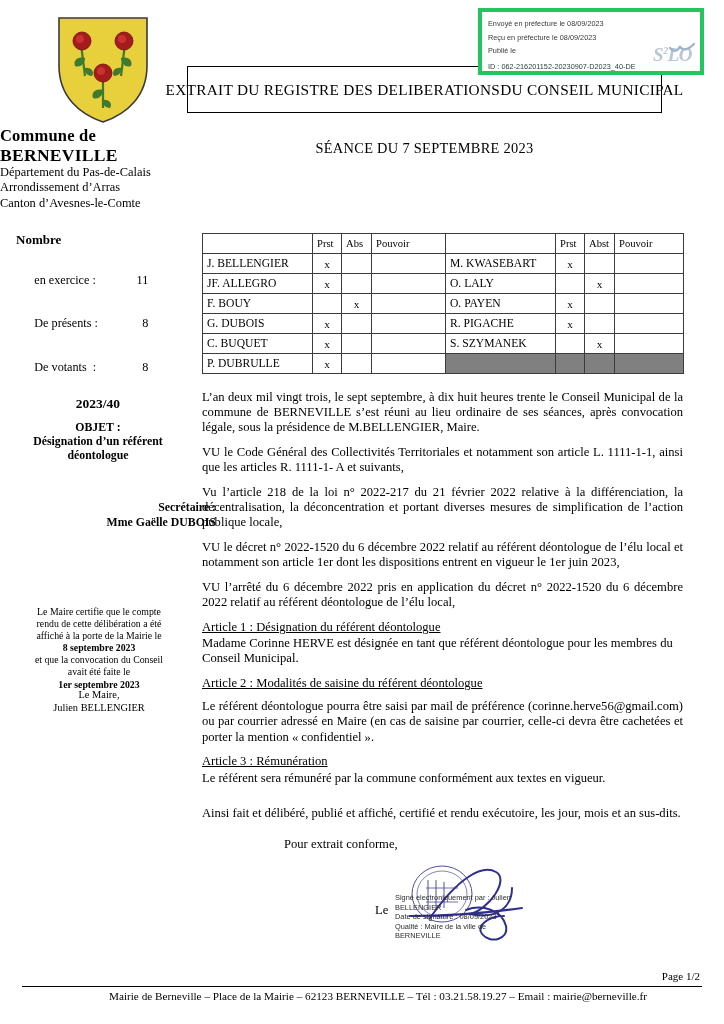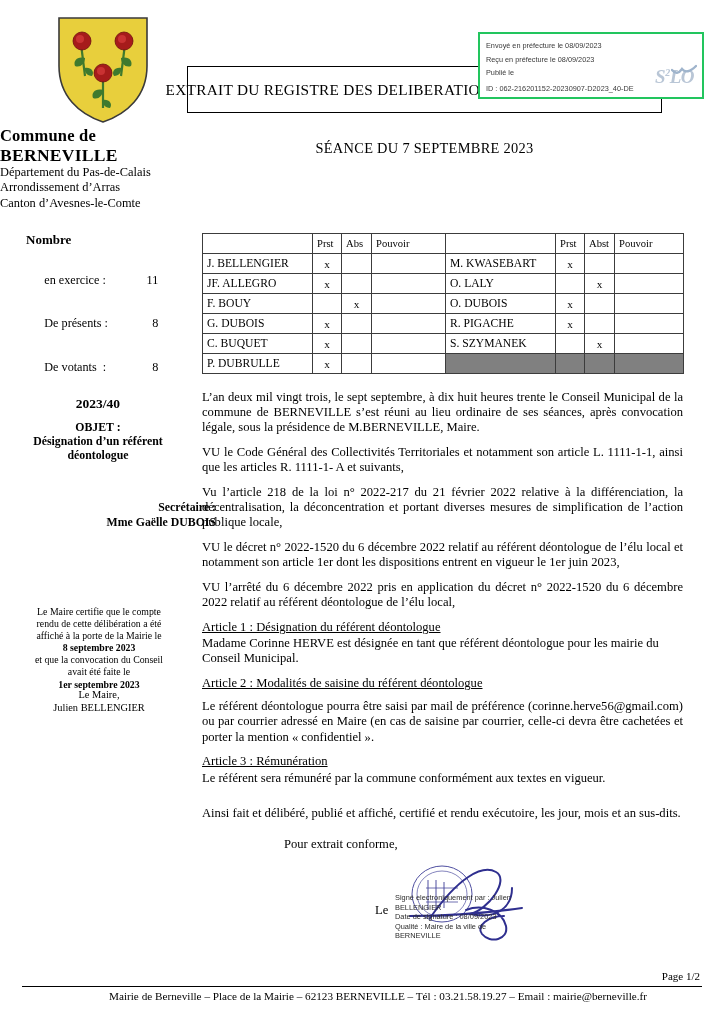--- a/index.html
+++ b/index.html
@@ -19,26 +19,25 @@
     background: #ffffff;
   }
 
   
   .prefecture-box {
     position: absolute;
     left: 478px;
     top: 8px;
     width: 226px;
     height: 67px;
-    border: 2px solid #22c55e;
+    border: 4px solid #22c55e;
     background: #ffffff;
     box-sizing: border-box;
     padding: 5px 6px 0 6px;
     z-index: 40;
-    margin-top: 24px;
   }
   .prefecture-line {
     font-family: "Liberation Sans", sans-serif;
     font-size: 7.3px;
     line-height: 13.5px;
     color: #3a3a3a;
     white-space: nowrap;
   }
   .prefecture-id {
     font-family: "Liberation Sans", sans-serif;
@@ -99,21 +98,21 @@
     line-height: 20px;
     letter-spacing: 0.3px;
   }
   .geo-line {
     font-size: 12.4px;
     line-height: 15.4px;
   }
 
   .nombre-block {
     position: absolute;
-    left: 14px;
+    left: 4px;
     top: 232px;
     width: 196px;
     padding-left: 12px;
     box-sizing: border-box;
     text-align: left;
   }
   .nombre-title {
     font-size: 13px;
     font-weight: bold;
     margin-bottom: 10px;
@@ -446,21 +445,21 @@
         <td>O. LALY</td>
         <td class="mark"></td>
         <td class="mark">x</td>
         <td></td>
       </tr>
       <tr>
         <td>F. BOUY</td>
         <td class="mark"></td>
         <td class="mark">x</td>
         <td></td>
-        <td>O. DUBOIS</td>
+        <td>O. PAYEN</td>
         <td class="mark">x</td>
         <td class="mark"></td>
         <td></td>
       </tr>
       <tr>
         <td>G. DUBOIS</td>
         <td class="mark">x</td>
         <td class="mark"></td>
         <td></td>
         <td>R. PIGACHE</td>
@@ -485,27 +484,27 @@
         <td></td>
         <td class="filled"></td>
         <td class="filled"></td>
         <td class="filled"></td>
         <td class="filled"></td>
       </tr>
     </tbody>
   </table>
 
   <div class="body-col">
-    <p class="para">L’an deux mil vingt trois, le sept septembre, à dix huit heures trente le Conseil Municipal de la commune de BERNEVILLE s’est réuni au lieu ordinaire de ses séances, après convocation légale, sous la présidence de M.BERNEVILLE, Maire.</p>
+    <p class="para">L’an deux mil vingt trois, le sept septembre, à dix huit heures trente le Conseil Municipal de la commune de BERNEVILLE s’est réuni au lieu ordinaire de ses séances, après convocation légale, sous la présidence de M.BELLENGIER, Maire.</p>
     <p class="para">VU le Code Général des Collectivités Territoriales et notamment son article L. 1111-1-1, ainsi que les articles R. 1111-1- A et suivants,</p>
     <p class="para">Vu l’article 218 de la loi n° 2022-217 du 21 février 2022 relative à la différenciation, la décentralisation, la déconcentration et portant diverses mesures de simplification de l’action publique locale,</p>
     <p class="para">VU le décret n° 2022-1520 du 6 décembre 2022 relatif au référent déontologue de l’élu local et notamment son article 1er dont les dispositions entrent en vigueur le 1er juin 2023,</p>
     <p class="para">VU l’arrêté du 6 décembre 2022 pris en application du décret n° 2022-1520 du 6 décembre 2022 relatif au référent déontologue de l’élu local,</p>
     <p class="para article nogap">Article 1 : Désignation du référent déontologue</p>
-    <p class="para nojust">Madame Corinne HERVE est désignée en tant que référent déontologue pour les mairie du Conseil Municipal.</p>
+    <p class="para nojust">Madame Corinne HERVE est désignée en tant que référent déontologue pour les membres du Conseil Municipal.</p>
     <p class="para article">Article 2 :  Modalités de saisine du référent déontologue </p>
     <p class="para">Le référent déontologue pourra être saisi par mail de préférence (corinne.herve56@gmail.com) ou par courrier adressé en Maire (en cas de saisine par courrier, celle-ci devra être cachetées et porter la mention « confidentiel ».</p>
     <p class="para article nogap">Article 3 : Rémunération </p>
     <p class="para nojust">Le référent sera rémunéré par la commune conformément aux textes en vigueur.</p>
     <div class="spacer-para"></div>
     <p class="para">Ainsi fait et délibéré, publié et affiché, certifié et rendu exécutoire, les jour, mois et an sus-dits.</p>
     <div class="pour-extrait">Pour extrait conforme,</div>
   </div>
 
   <svg class="sig-scribble" width="240" height="105" viewBox="0 0 240 105">

